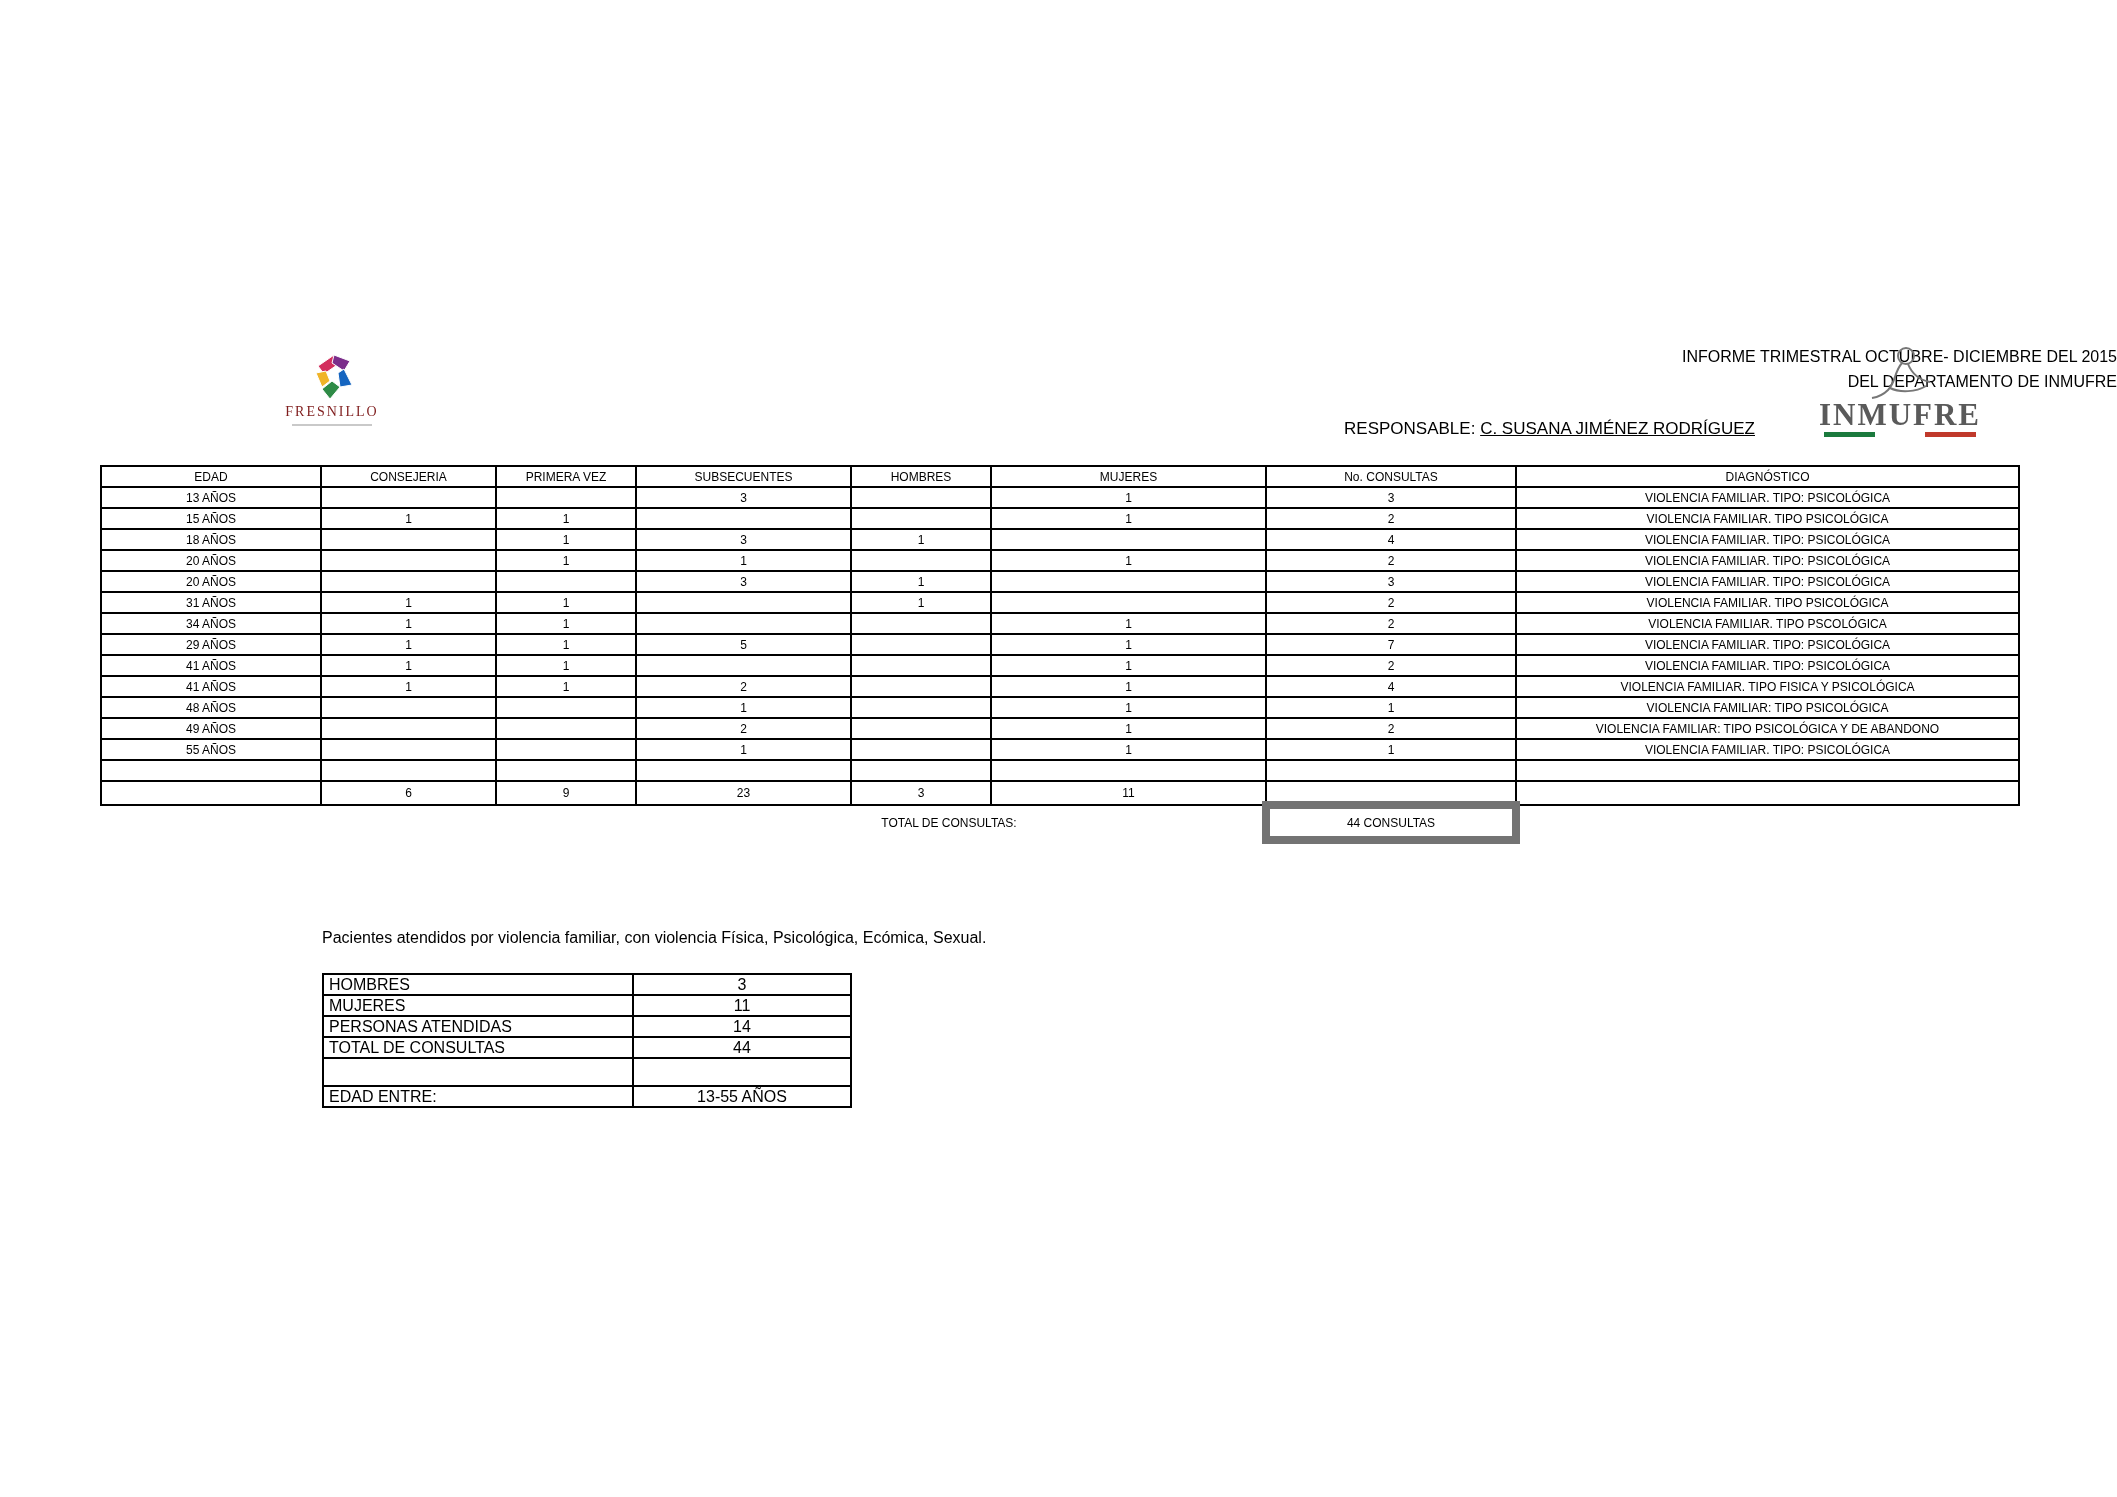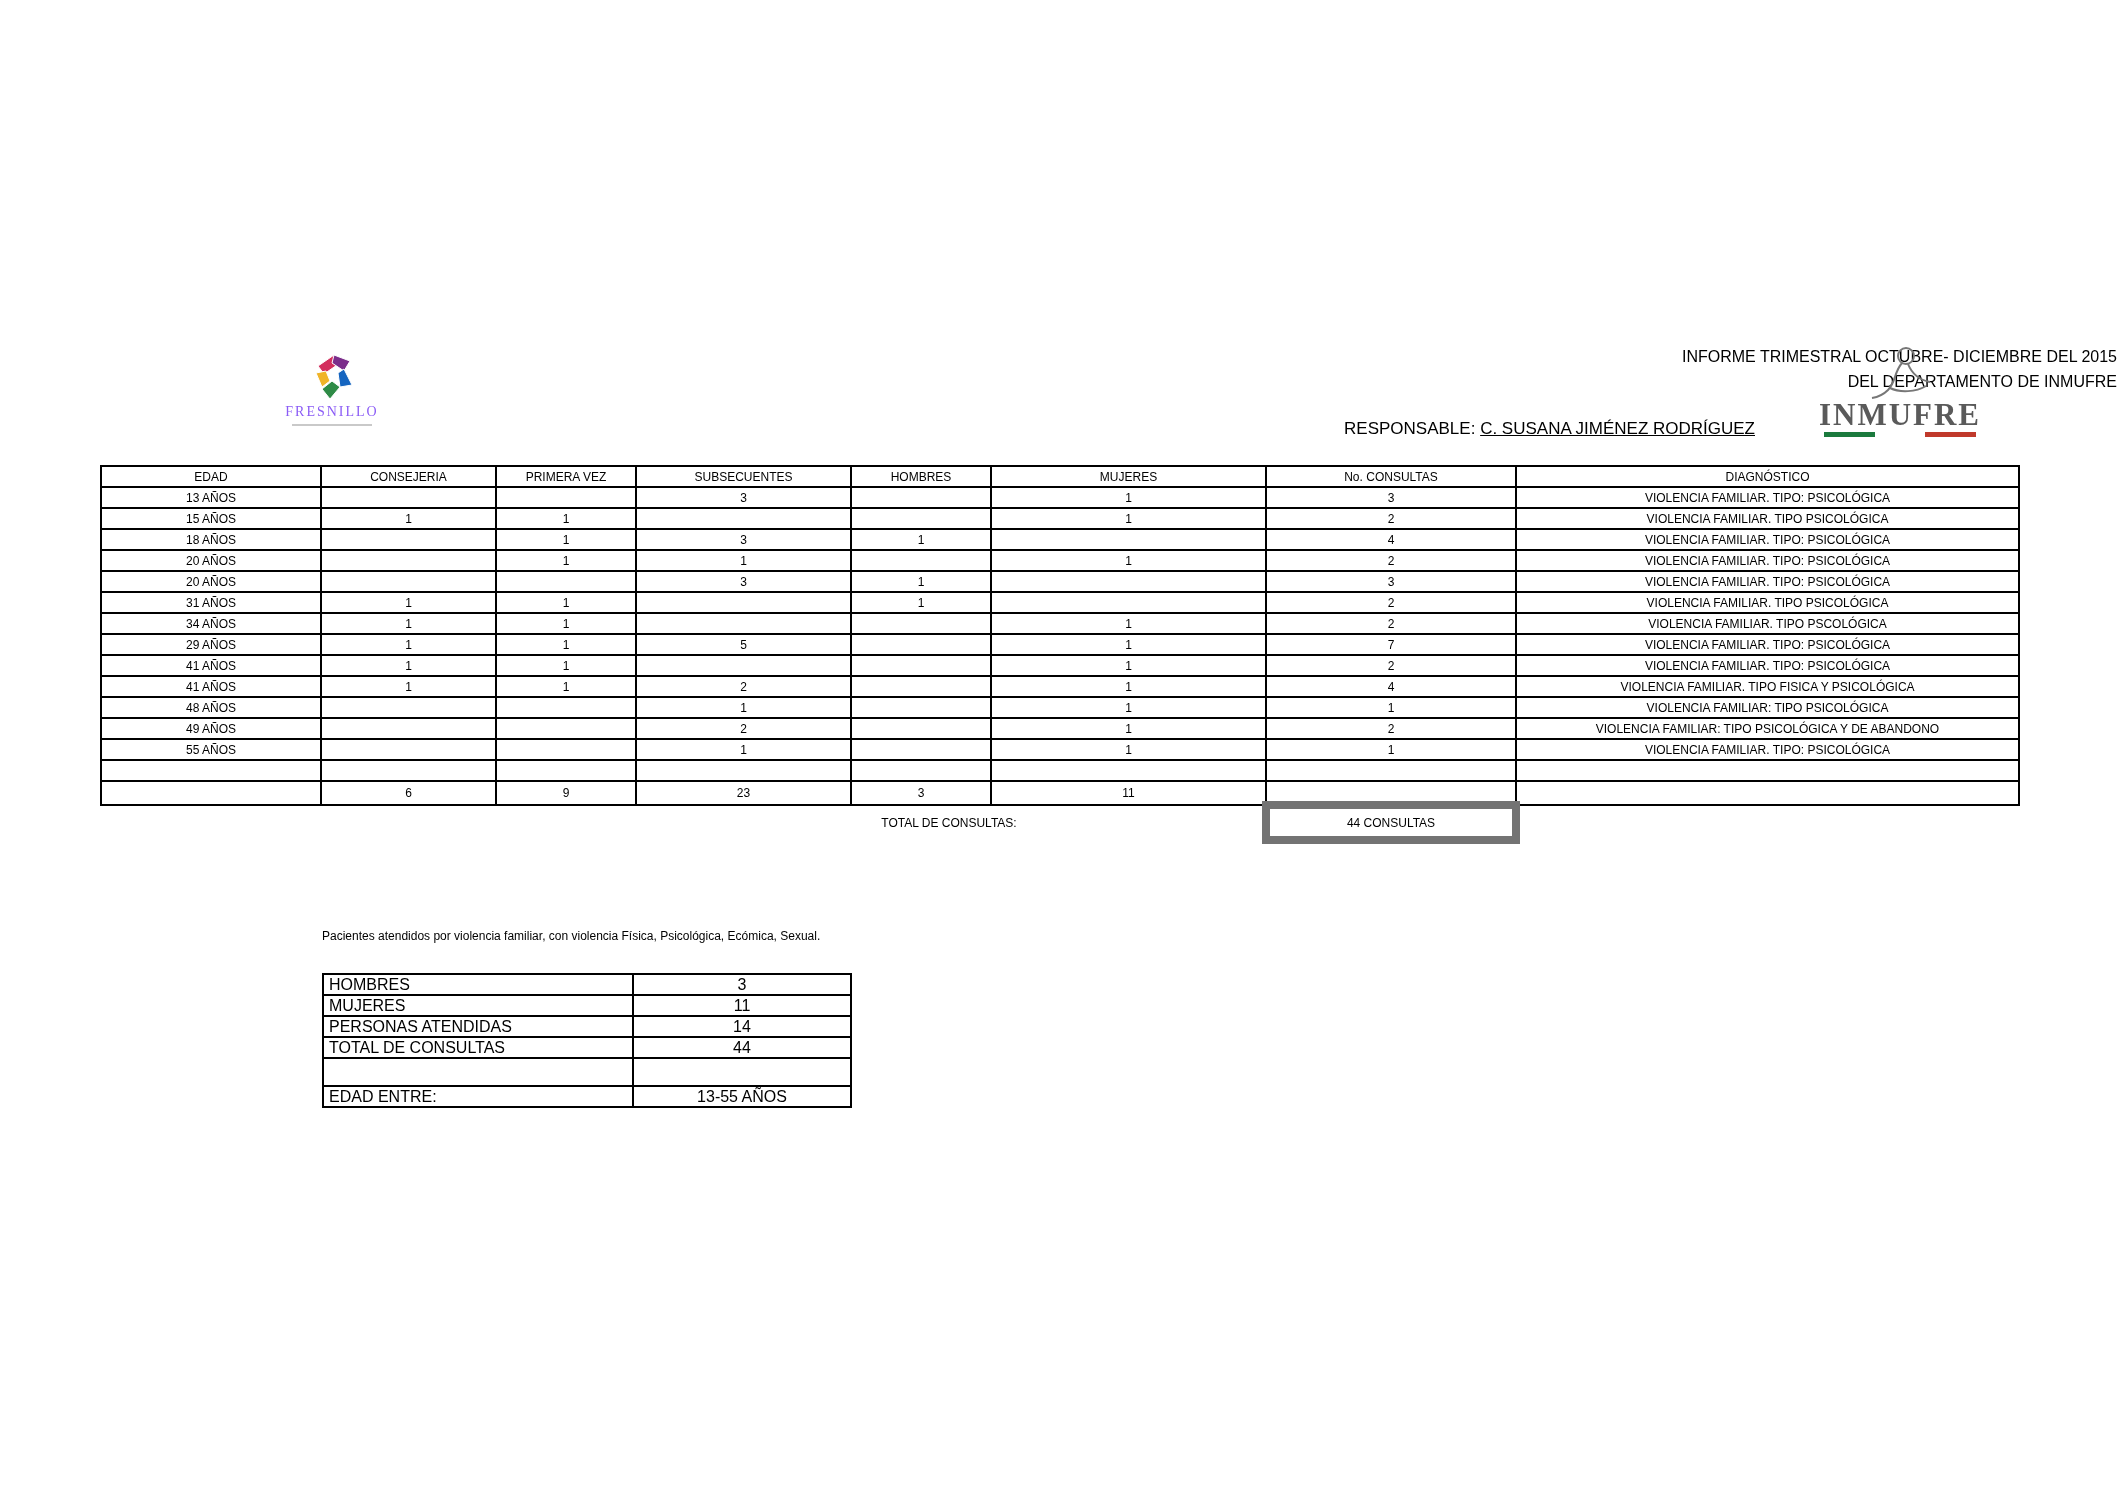--- a/index.html
+++ b/index.html
@@ -9,21 +9,21 @@
   
   .title-block{position:absolute;top:344px;left:0;width:100%;text-align:right;
                font-size:16px;line-height:25px;color:#000;}
   .responsable{position:absolute;top:419px;right:362px;font-size:17px;white-space:nowrap;}
   .responsable .name{text-decoration:underline;}
 
   
   .fresnillo{position:absolute;left:272px;top:350px;width:120px;text-align:center;}
   .fresnillo svg{display:block;margin:0 auto;}
   .fresnillo .name{font-family:"Liberation Serif",serif;font-size:14px;letter-spacing:2px;
-                   color:#8b5cf6;margin-top:2px;}
+                   color:#7f1d1d;margin-top:2px;}
   .fresnillo .tagline{height:2px;background:#c9c9c9;width:80px;margin:4px auto 0;}
 
   
   .inmufre{position:absolute;left:1800px;top:344px;width:200px;text-align:center;}
   .inmufre svg{display:block;margin:0 auto;}
   .inmufre .word{font-family:Liberation Serif, serif;font-size:31px;font-weight:bold;
                  color:#5a5a5a;letter-spacing:2px;line-height:30px;}
   .inmufre .flag{display:flex;height:5px;width:152px;margin:2px auto 0;}
   .inmufre .flag .g{flex:1;background:#1b7a3d;}
   .inmufre .flag .w{flex:1;background:#ffffff;}
@@ -31,21 +31,21 @@
 
   
   table.main{position:absolute;left:100px;top:465px;width:1918px;border-collapse:collapse;
              table-layout:fixed;font-size:12px;color:#000;}
   table.main th,table.main td{border:2px solid #000;height:19px;padding:0 2px;
              text-align:center;font-weight:normal;overflow:hidden;white-space:nowrap;}
   table.main tfoot td{border:none;height:27px;}
   table.main tfoot td.box{border:8px solid #737373;}
 
   
-  .note{position:absolute;left:322px;top:929px;font-size:12px;color:#000;}
+  .note{position:absolute;left:322px;top:929px;font-size:16px;color:#000;}
 
   
   table.summary{position:absolute;left:322px;top:973px;width:528px;border-collapse:collapse;
                 table-layout:fixed;font-size:16px;color:#000;}
   table.summary td{border:2px solid #000;height:19px;padding:0 5px;overflow:hidden;white-space:nowrap;}
   table.summary td.val{text-align:center;}
   table.summary tr.spacer td{height:26px;}
 </style>
 </head>
 <body>

